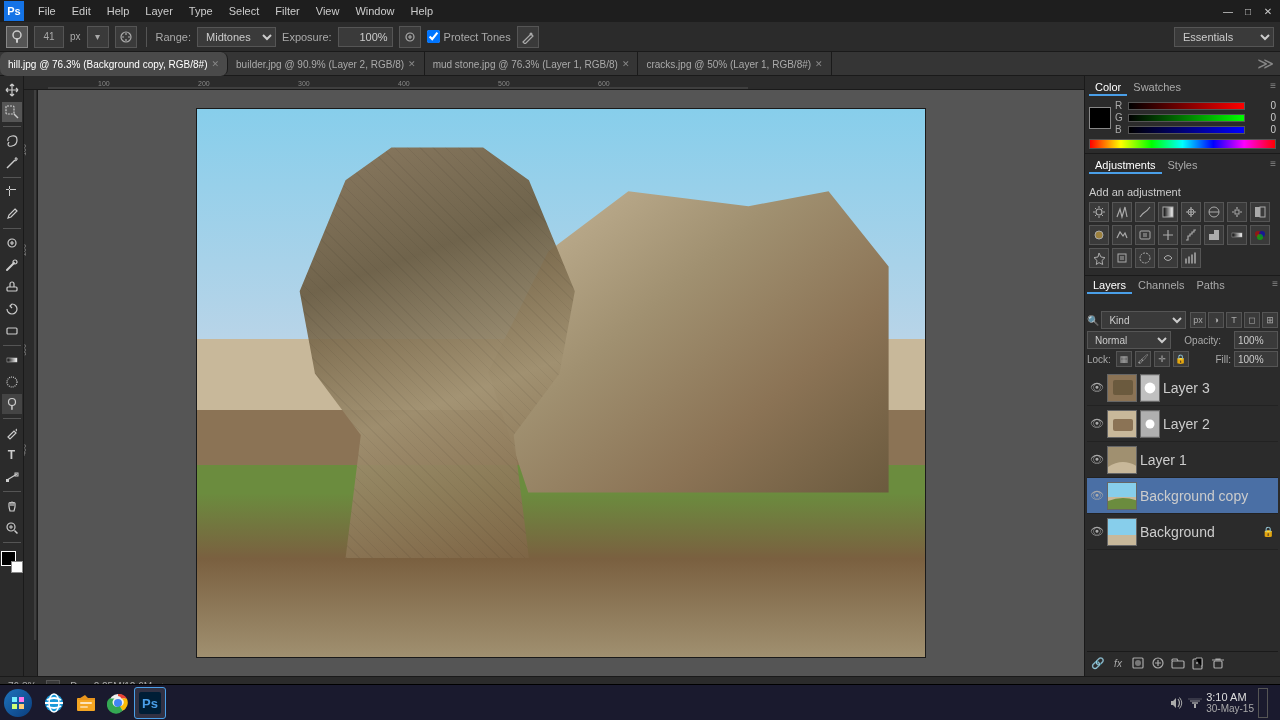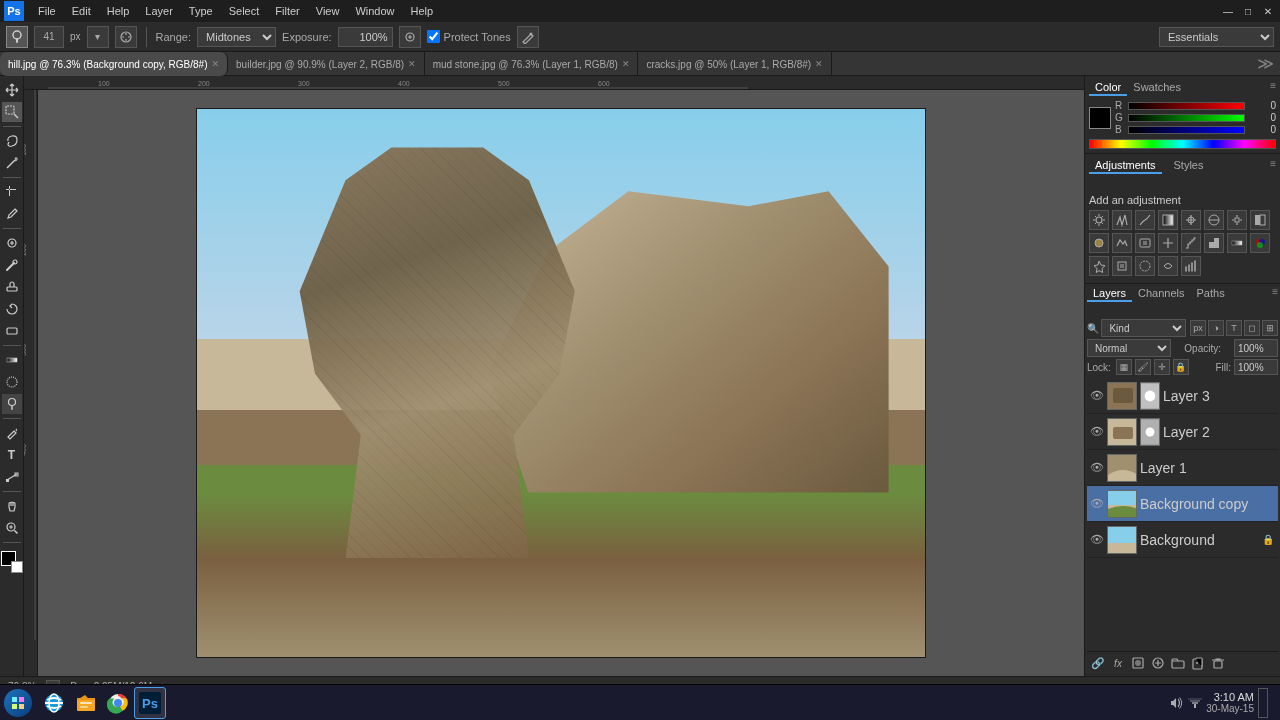--- a/index.html
+++ b/index.html
@@ -60,21 +60,21 @@
     .color-row label { width: 10px; font-size: 10px; color: #aaa; }
     .color-bar-track { flex: 1; height: 8px; border: 1px solid #555; position: relative; }
     .color-bar-r { background: linear-gradient(to right, #000, #f00); }
     .color-bar-g { background: linear-gradient(to right, #000, #0f0); }
     .color-bar-b { background: linear-gradient(to right, #000, #00f); }
     .color-row .cval { width: 28px; font-size: 10px; color: #ccc; text-align: right; }
     .spectrum-bar { height: 10px; margin-top: 3px; background: linear-gradient(to right, #f00, #ff0, #0f0, #0ff, #00f, #f0f, #f00); border: 1px solid #555; }
 
     
     #adj-panel { padding: 4px; border-bottom: 1px solid #1a1a1a; }
-    #adj-panel-tabs { display: flex; gap: 6px; margin-bottom: 20px; }
+    #adj-panel-tabs { display: flex; gap: 0; margin-bottom: 12px; }
     #adj-panel-tabs .ptab { font-size: 11px; color: #aaa; padding: 1px 6px; cursor: pointer; border-bottom: 2px solid transparent; }
     #adj-panel-tabs .ptab.active { color: #fff; border-bottom: 2px solid #4a9fe8; }
     .adj-title { font-size: 11px; color: #ccc; margin-bottom: 4px; }
     .adj-icons-row { display: flex; gap: 3px; flex-wrap: wrap; margin-bottom: 3px; }
     .adj-icon { width: 20px; height: 20px; background: #3a3a3a; border: 1px solid #555; display: flex; align-items: center; justify-content: center; font-size: 10px; color: #aaa; cursor: pointer; }
 
     
     #layers-panel { flex: 1; display: flex; flex-direction: column; padding: 2px; }
     #layers-header { display: flex; gap: 0; margin-bottom: 17px; }
     #layers-header .ptab { font-size: 11px; color: #aaa; padding: 1px 6px; cursor: pointer; border-bottom: 2px solid transparent; }
@@ -194,21 +194,21 @@
     <input type="checkbox" checked="" id="ptCheck" style="">
     <label for="ptCheck">Protect Tones</label>
   </div>
   <div class="tool-btn">
     <svg width="14" height="14" viewBox="0 0 14 14">
         <path d="M2 12L10 4l2 2L4 14z" fill="none" stroke="#aaa" stroke-width="1.2"></path>
         <circle cx="10" cy="4" r="1.5" fill="#aaa"></circle>
       </svg>
   </div>
   <div style="margin-left:auto;">
-    <select class="dropdown" style="width:115px;">
+    <select class="dropdown" style="width:100px;">
       <option>Essentials</option>
     </select>
   </div>
 </div>
 
 <div id="tabs-bar">
   <div class="tab active">
     <span>hill.jpg @ 76.3% (Background copy, RGB/8#)</span>
     <span class="tab-close">✕</span>
   </div>
@@ -798,19 +798,19 @@
         <path d="M1 5h2l3-3v10l-3-3H1z" fill="#aaa"></path>
         <path d="M8 3 Q11 7 8 11" fill="none" stroke="#aaa" stroke-width="1.2"></path>
         <path d="M9.5 1.5 Q14 7 9.5 12.5" fill="none" stroke="#aaa" stroke-width="1"></path>
       </svg>
     <svg width="14" height="14" viewBox="0 0 14 14">
         <rect x="6" y="8" width="2" height="4" fill="#aaa"></rect>
         <rect x="4" y="6" width="6" height="2" fill="#aaa" opacity="0.7"></rect>
         <rect x="2" y="4" width="10" height="2" fill="#aaa" opacity="0.4"></rect>
         <rect x="0" y="2" width="14" height="2" fill="#aaa" opacity="0.2"></rect>
       </svg>
-    <div style="display:flex;flex-direction:column;align-items:flex-end;">
+    <div style="display:flex;flex-direction:column;">
       <span style="font-size:11px;color:#ddd;">3:10 AM</span>
       <span style="font-size:10px;color:#aaa;">30-May-15</span>
     </div>
     <div style="width:10px;height:30px;border:1px solid #555;cursor:pointer;"></div>
   </div>
 </div>
 
 </body></html>

